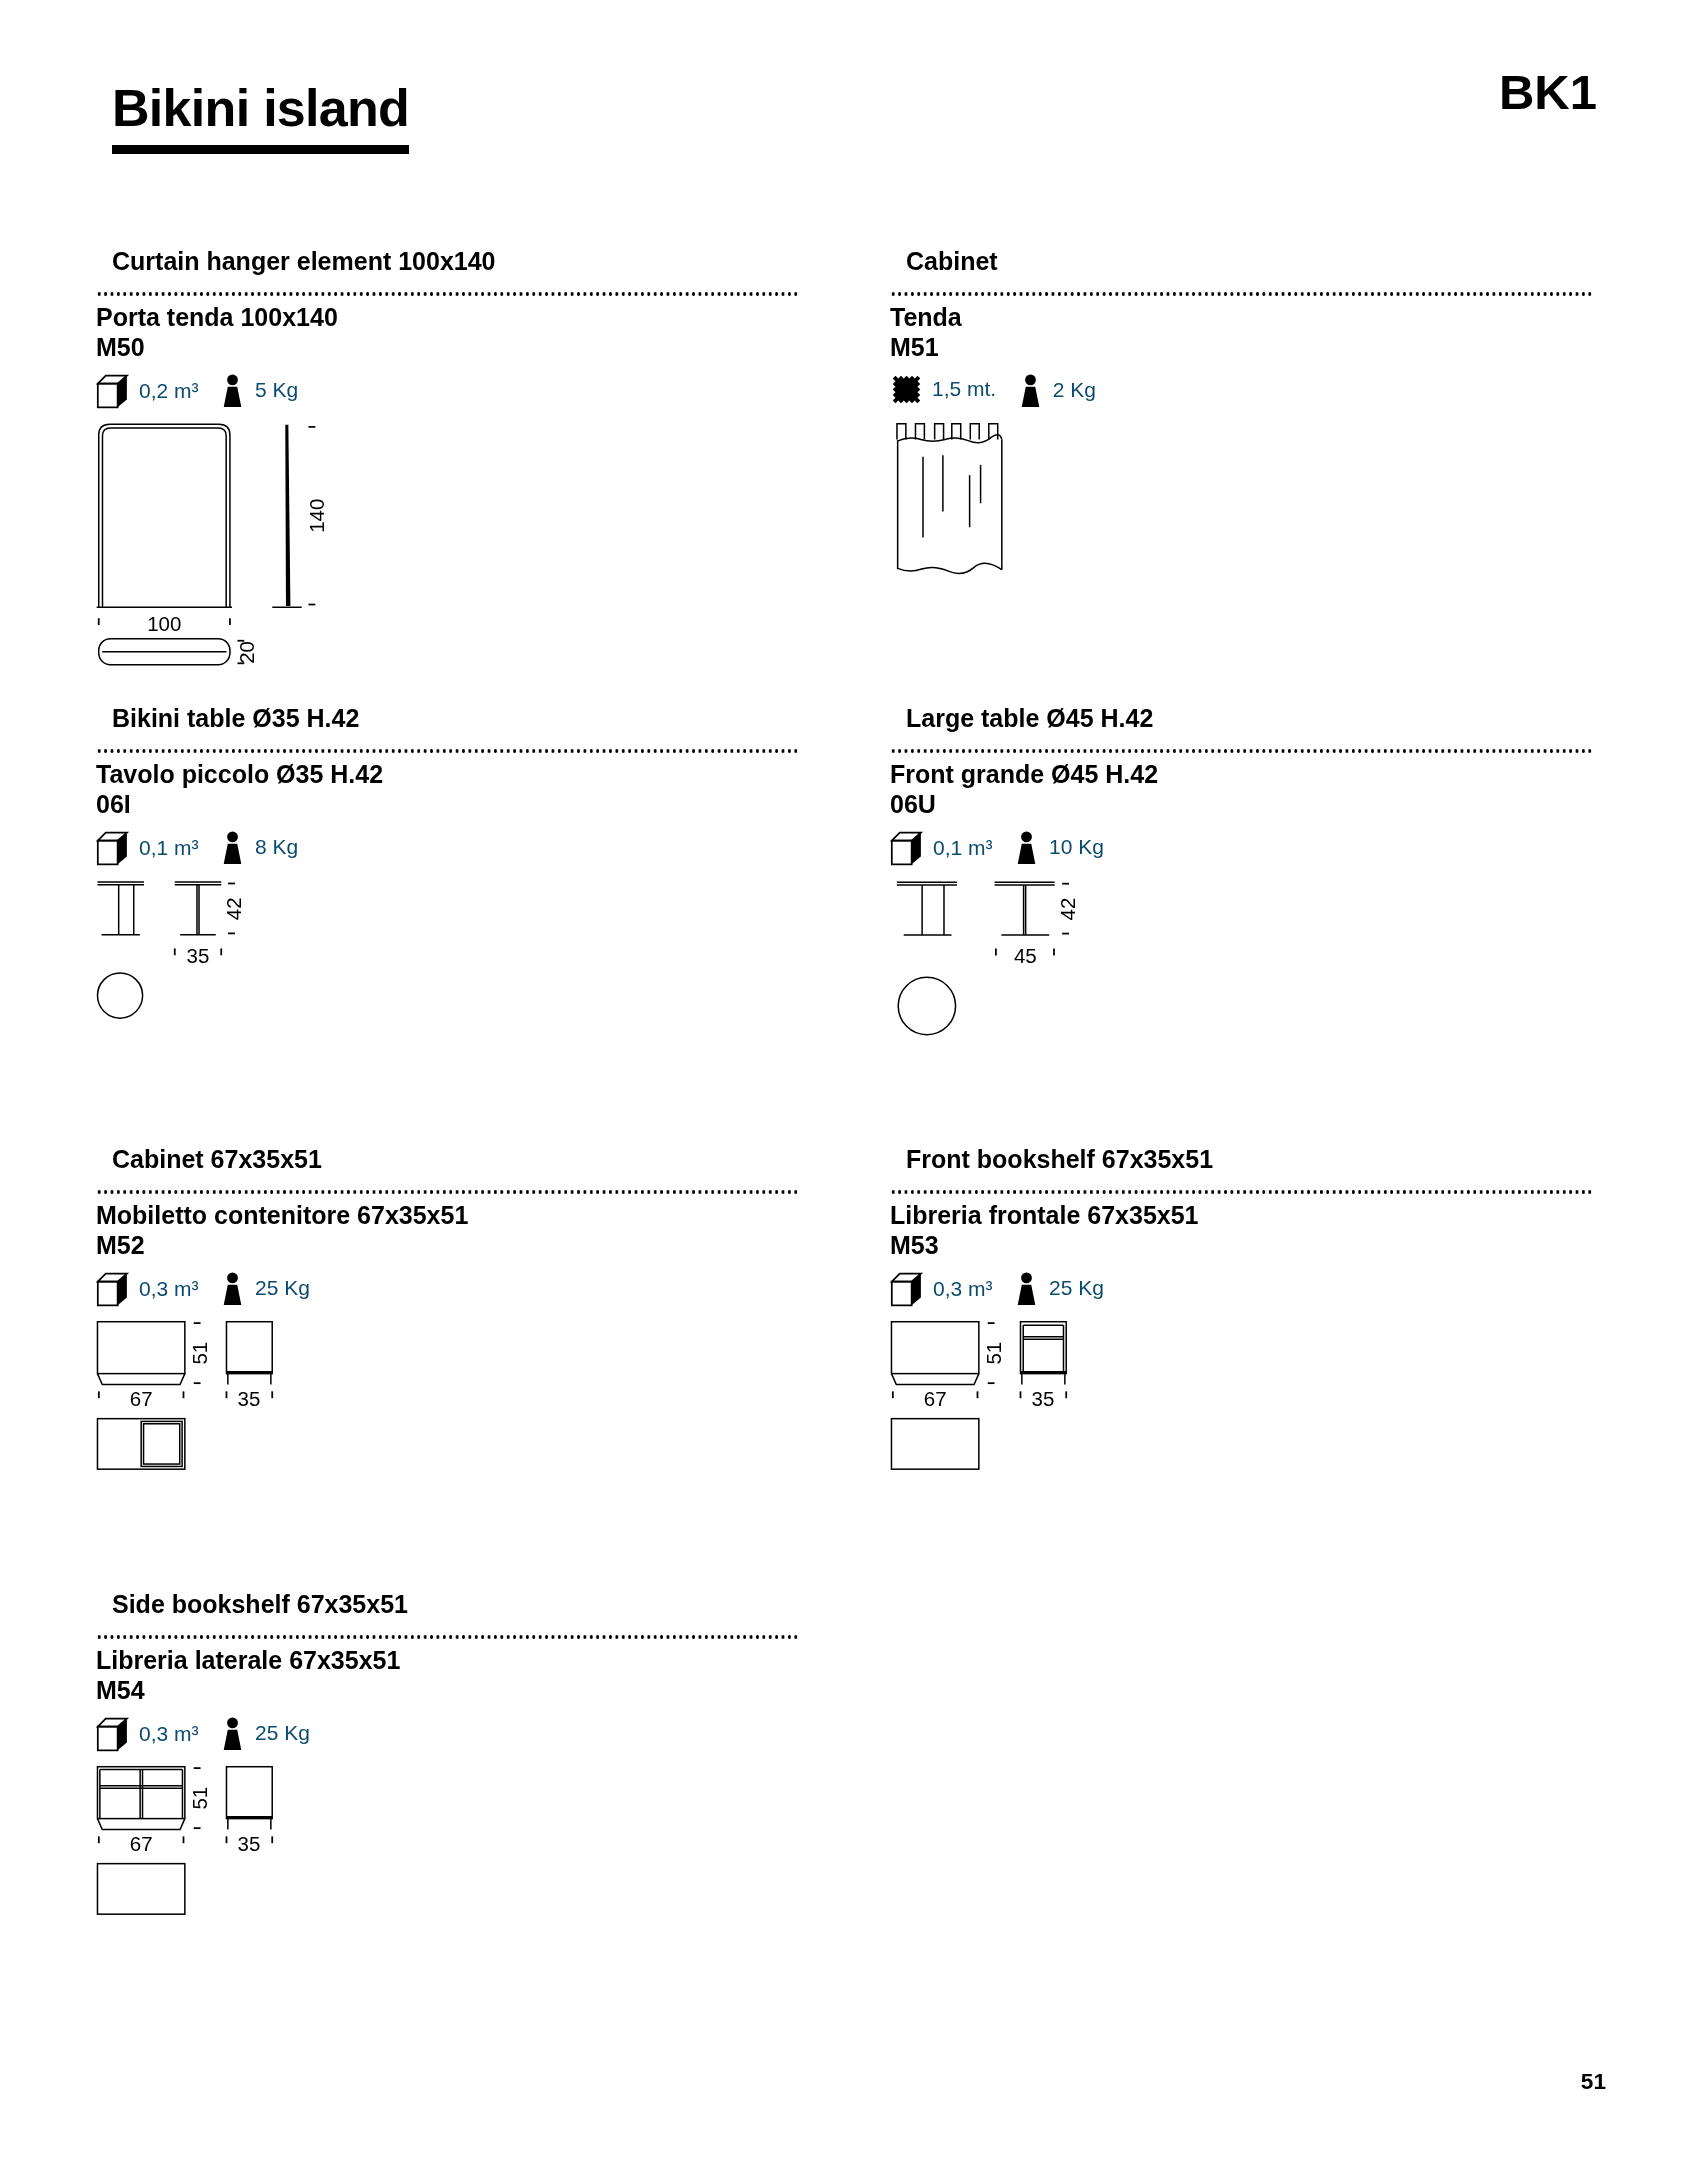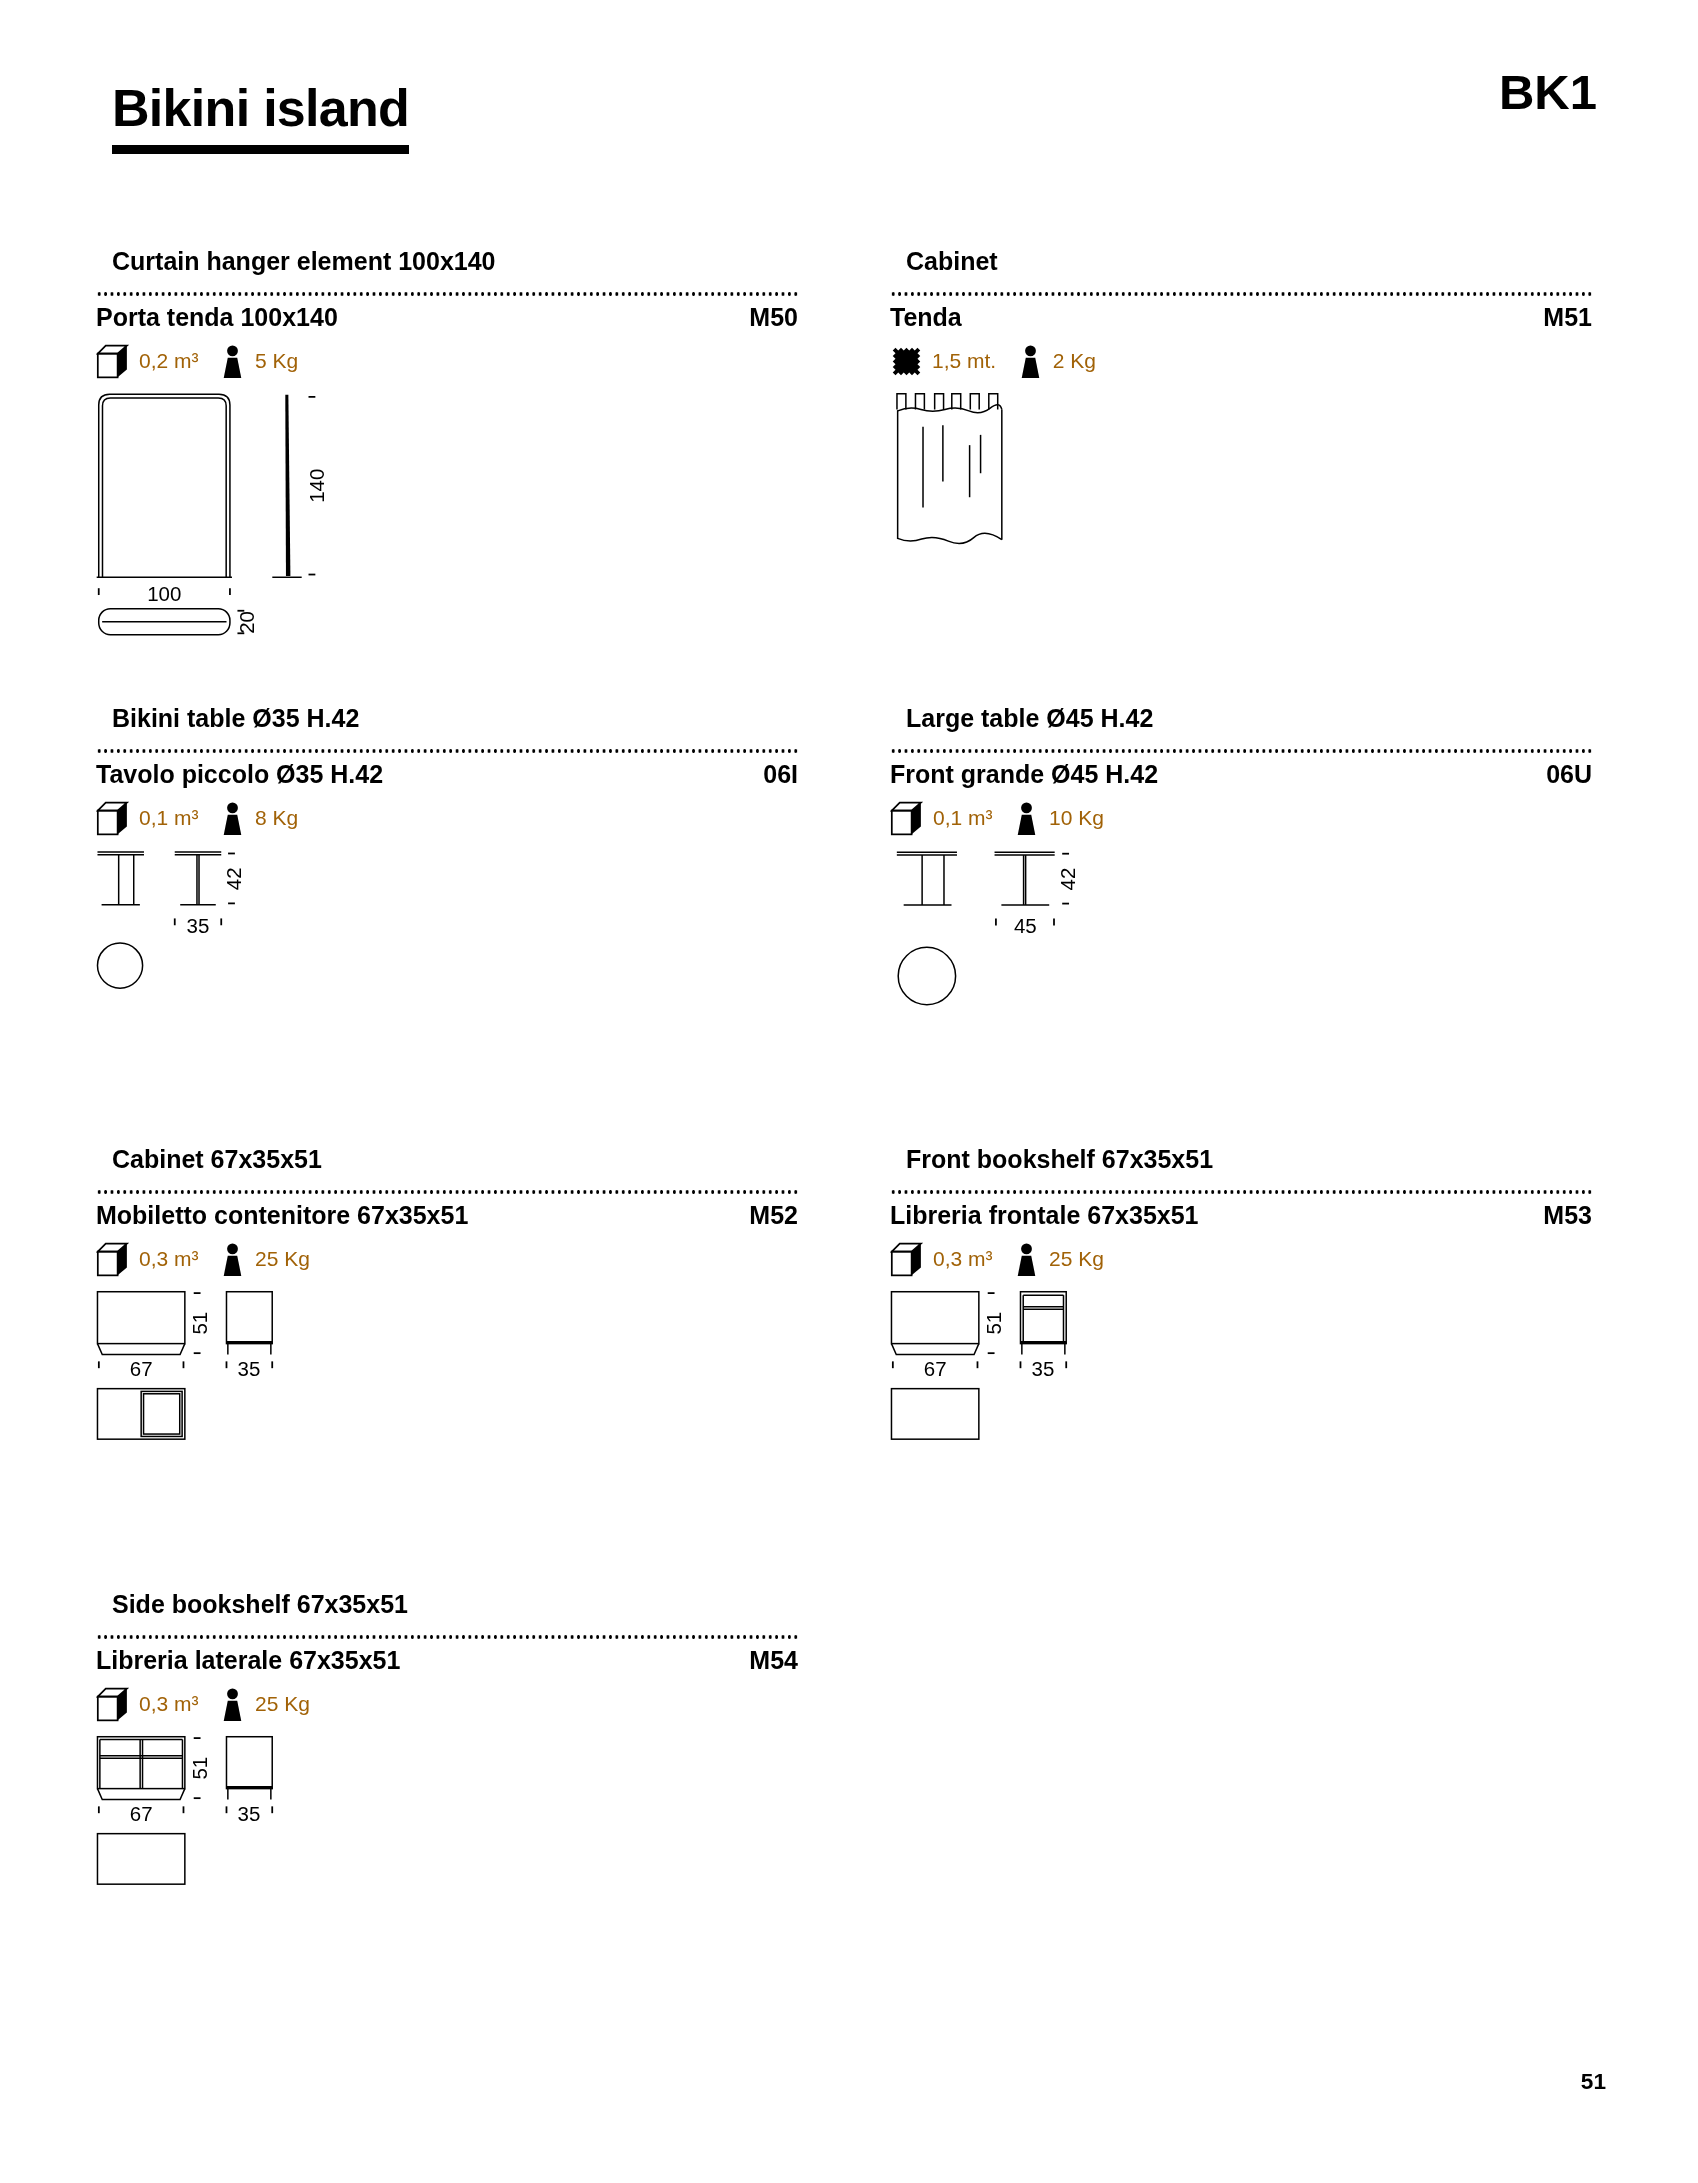--- a/index.html
+++ b/index.html
@@ -22,23 +22,23 @@
   .product{position:absolute;width:702px;}
   .p-left{left:96px;} .p-right{left:890px;}
   .r1{top:230px;} .r2{top:687px;} .r3{top:1128px;} .r4{top:1573px;}
   .name-en{margin:16px;font-size:25px;font-weight:bold;line-height:30px;}
   .rule{
     margin-top:8.2px;height:4.1px;
     background-image:radial-gradient(circle closest-side,#000 88%,transparent 92%);
     background-size:6.4px 3.7px;background-repeat:repeat-x;background-position:0 50%;
   }
   .it-row{display:flex;justify-content:space-between;margin-top:5.5px;
-    font-size:25px;font-weight:bold;line-height:30px;}
-  .specs{display:flex;align-items:center;gap:20.5px;margin-top:11px;height:37px;
-    font-size:21px;color:#a16207;}
+    font-size:25px;font-weight:bold;line-height:30px;flex-direction:column;}
+  .specs{display:flex;align-items:flex-start;gap:20.5px;margin-top:11px;height:37px;
+    font-size:21px;color:#0c4a6e;}
   .spec{display:flex;align-items:center;gap:9px;}
   .drawing{display:block;margin-top:11px;}
   .drawing text{font:30px "Liberation Sans",sans-serif;fill:#000;}
   .ln{stroke:#000;stroke-width:2.2;fill:none;}
   .tick{stroke:#000;stroke-width:2.6;}
   .thick{stroke:#000;stroke-width:3.4;fill:none;}
 </style>
 </head>
 <body>
 

